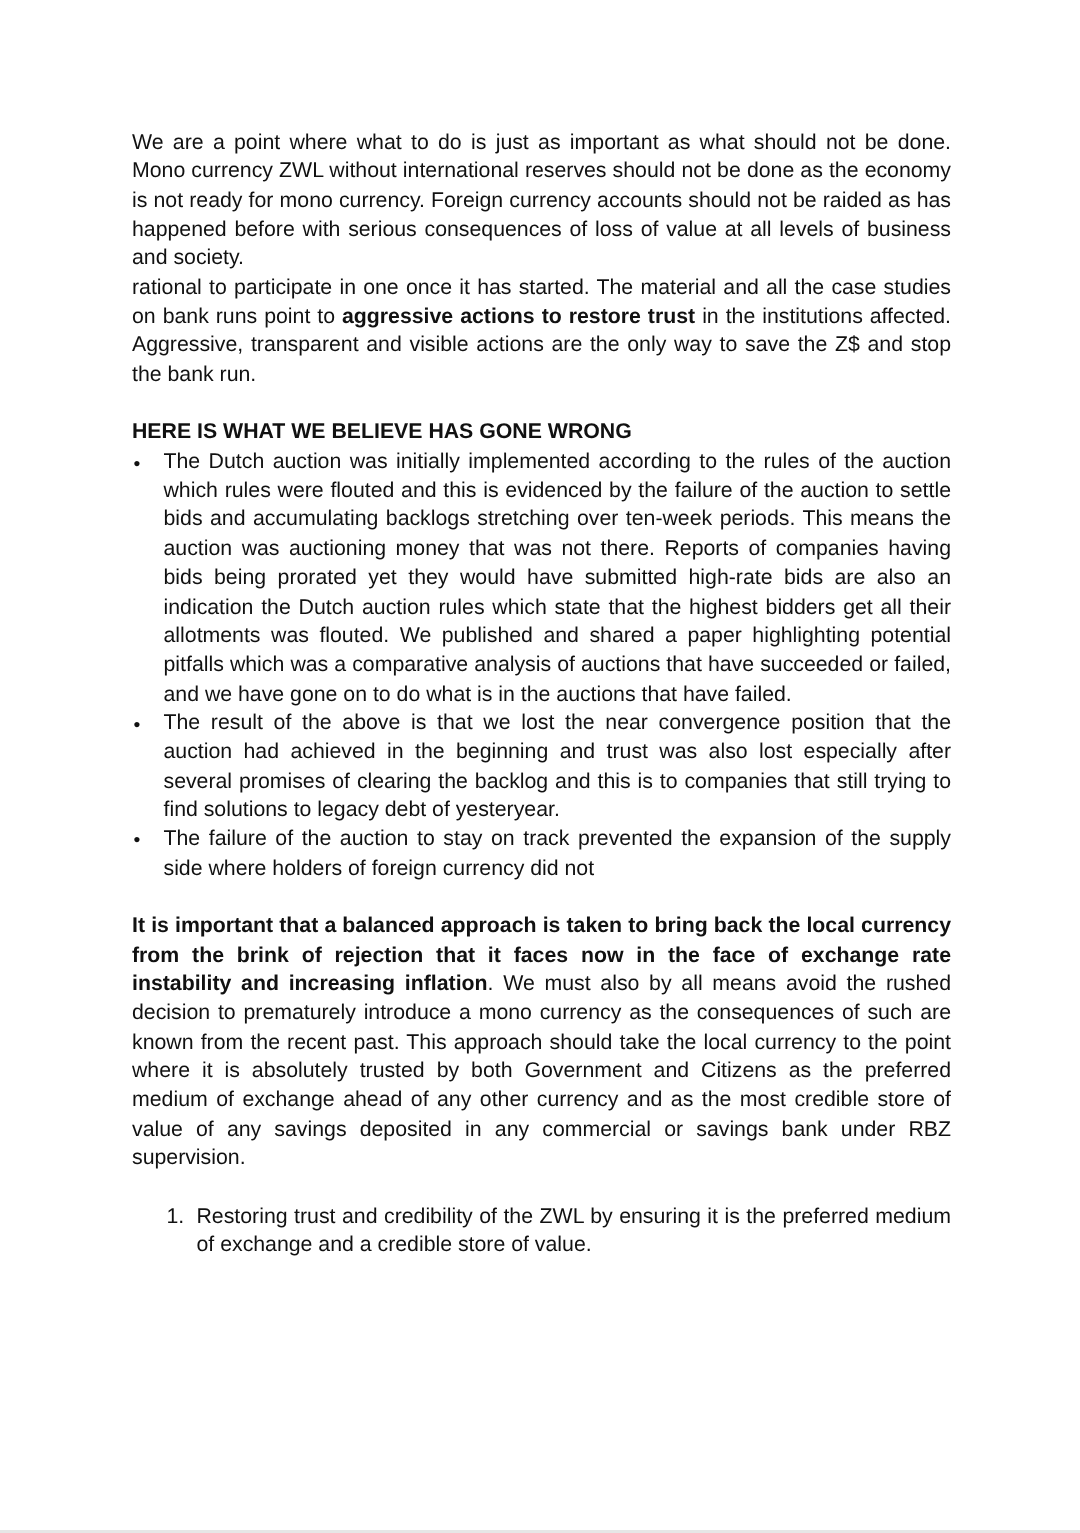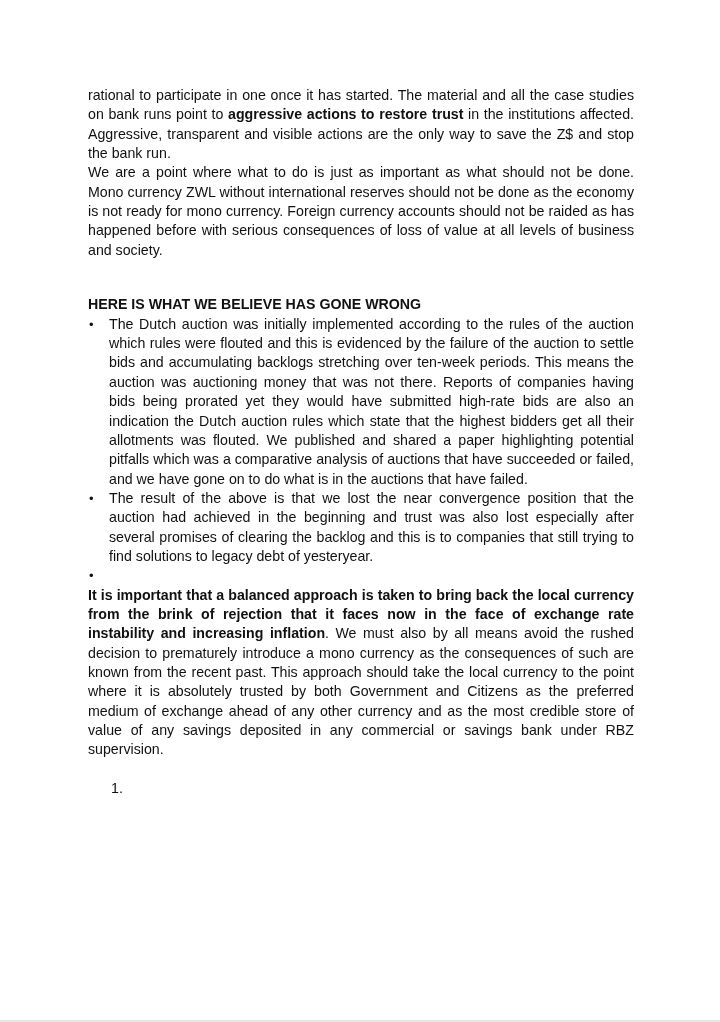--- a/index.html
+++ b/index.html
@@ -26,21 +26,21 @@
     p {
       margin: 0;
       text-align: justify;
     }
     .gap {
       height: 19.35px;
     }
     .heading {
       font-weight: bold;
       text-align: left;
-      margin-top: 16px;
+      margin-top: 0;
     }
     ul.bullets {
       list-style: none;
       margin: 0;
       padding: 0;
     }
     ul.bullets li {
       position: relative;
       padding-left: 21px;
       text-align: justify;
@@ -74,50 +74,52 @@
       width: 720px;
       height: 2px;
       background: #e6e6e6;
     }
   </style>
 </head>
 <body>
 
 <div class="page">
 
+  <p>We are a point where what to do is just as important as what should not be done. Mono currency ZWL without international reserves should not be done as the economy is not ready for mono currency. Foreign currency accounts should not be raided as has happened before with serious consequences of loss of value at all levels of business and society.</p>
+
   <p><span>rational to participate in one once it has started. The material and all the case studies on bank runs point to </span><b>aggressive actions to restore trust</b><span> in the institutions affected. Aggressive, transparent and visible actions are the only way to save the Z$ and stop the bank run.</span></p>
-
-  <p>We are a point where what to do is just as important as what should not be done. Mono currency ZWL without international reserves should not be done as the economy is not ready for mono currency. Foreign currency accounts should not be raided as has happened before with serious consequences of loss of value at all levels of business and society.</p>
 
   <div class="gap"></div>
 
   <p class="heading">HERE IS WHAT WE BELIEVE HAS GONE WRONG</p>
 
   <ul class="bullets">
     <li>
       <span class="bullet">•</span>
       <span>The Dutch auction was initially implemented according to the rules of the auction which rules were flouted and this is evidenced by the failure of the auction to settle bids and accumulating backlogs stretching over ten-week periods. This means the auction was auctioning money that was not there. Reports of companies having bids being prorated yet they would have submitted high-rate bids are also an indication the Dutch auction rules which state that the highest bidders get all their allotments was flouted. We published and shared a paper highlighting potential pitfalls which was a comparative analysis of auctions that have succeeded or failed, and we have gone on to do what is in the auctions that have failed.</span>
     </li>
     <li>
       <span class="bullet">•</span>
       <span>The result of the above is that we lost the near convergence position that the auction had achieved in the beginning and trust was also lost especially after several promises of clearing the backlog and this is to companies that still trying to find solutions to legacy debt of yesteryear.</span>
     </li>
     <li>
       <span class="bullet">•</span>
+      <span>The failure of the auction to stay on track prevented the expansion of the supply side where holders of foreign currency did not</span>
     </li>
   </ul>
 
   <div class="gap"></div>
 
   <p><b>It is important that a balanced approach is taken to bring back the local currency from the brink of rejection that it faces now in the face of exchange rate instability and increasing inflation</b><span>. We must also by all means avoid the rushed decision to prematurely introduce a mono currency as the consequences of such are known from the recent past.  This approach should take the local currency to the point where it is absolutely trusted by both Government and Citizens as the preferred medium of exchange ahead of any other currency and as the most credible store of value of any savings deposited in any commercial or savings bank under RBZ supervision.</span></p>
 
   <div class="gap"></div>
 
 
   <ol class="numbered">
     <li>
       <span class="num">1.</span>
+      <span>Restoring trust and credibility of the ZWL by ensuring it is the preferred medium of exchange and a credible store of value.</span>
     </li>
   </ol>
 
 </div>
 
 <div class="bottom-strip"></div>
 
 </body></html>

